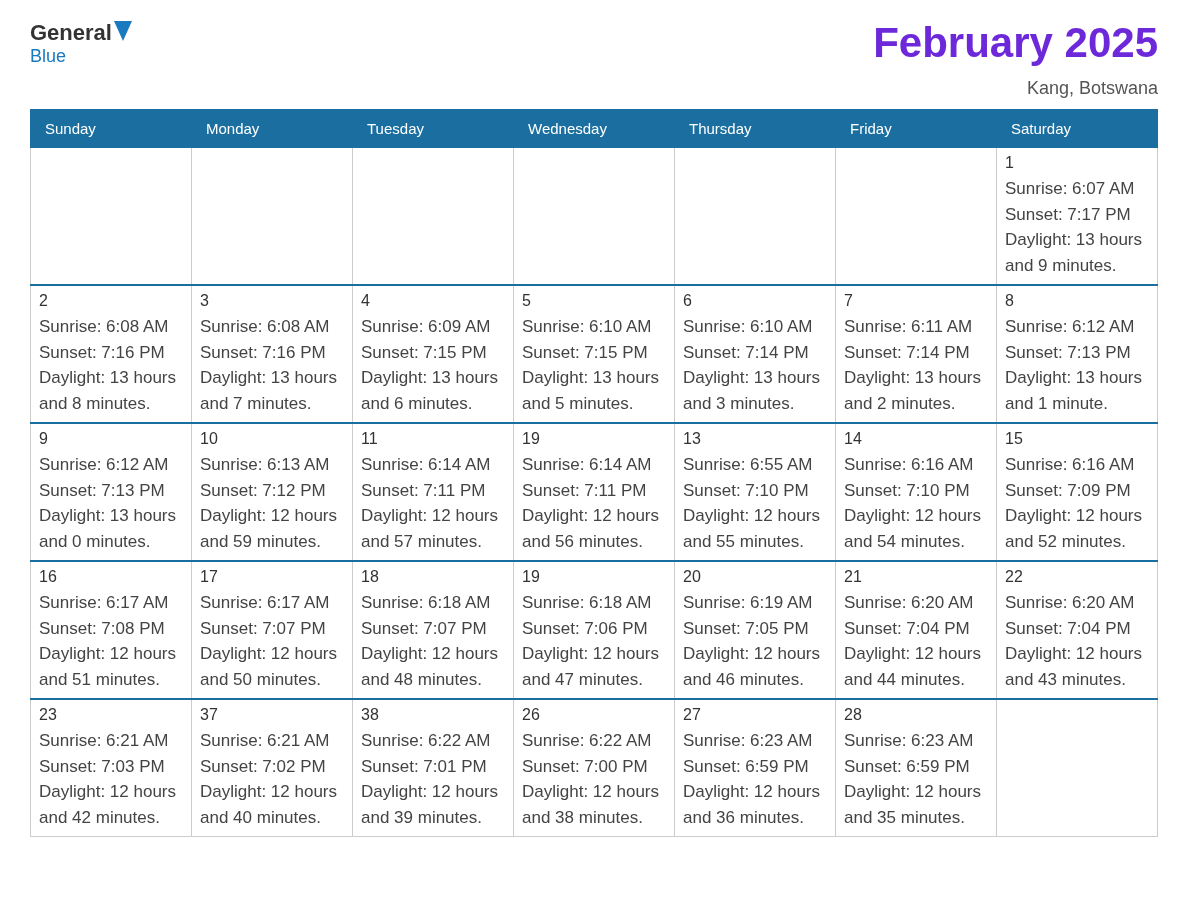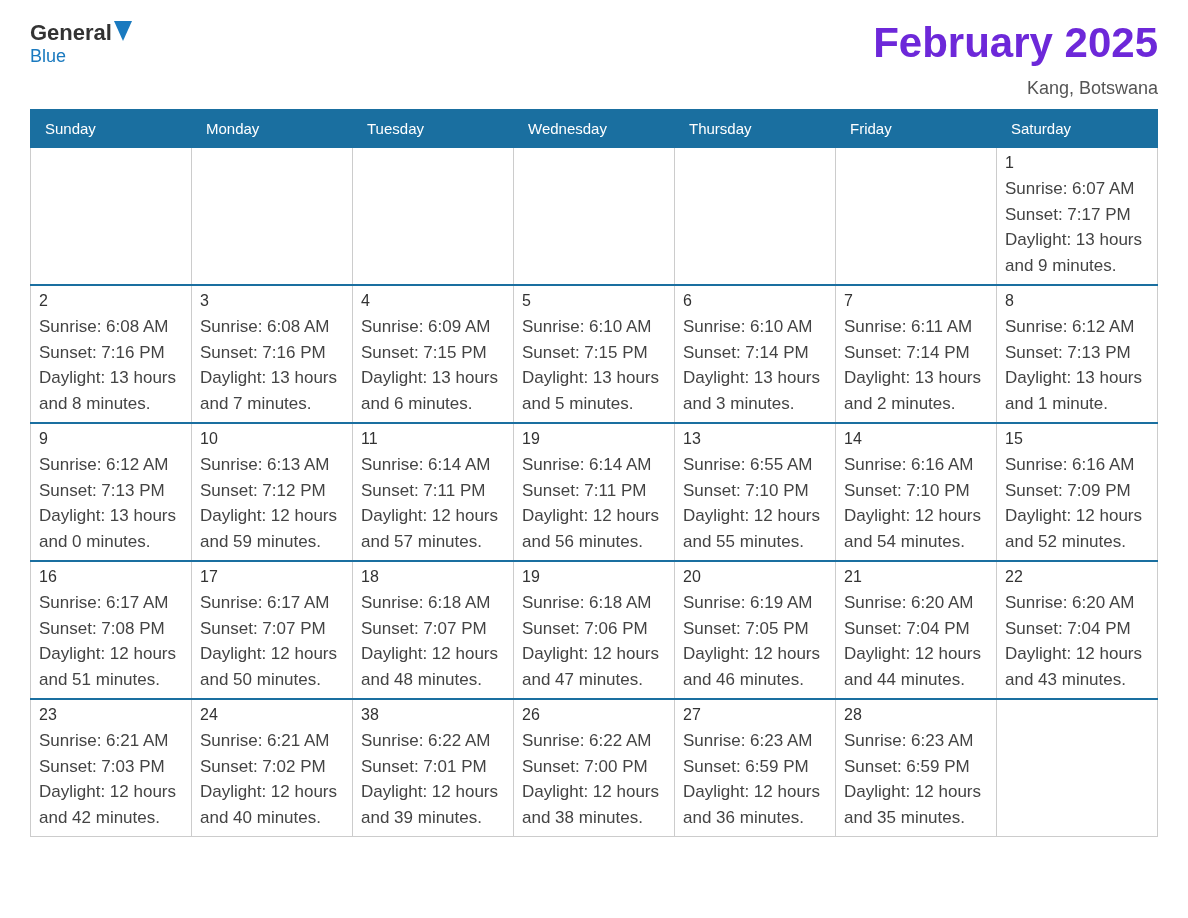--- a/index.html
+++ b/index.html
@@ -301,21 +301,21 @@
       </tr>
       <tr class="row-border">
         <td>
           <div class="day-number">23</div>
           <div class="day-info" style="white-space: pre-line;">Sunrise: 6:21 AM
 Sunset: 7:03 PM
 Daylight: 12 hours
 and 42 minutes.</div>
         </td>
         <td>
-          <div class="day-number">24</div>
+          <div class="day-number">37</div>
           <div class="day-info" style="white-space: pre-line;">Sunrise: 6:21 AM
 Sunset: 7:02 PM
 Daylight: 12 hours
 and 40 minutes.</div>
         </td>
         <td>
           <div class="day-number">38</div>
           <div class="day-info" style="white-space: pre-line;">Sunrise: 6:22 AM
 Sunset: 7:01 PM
 Daylight: 12 hours

